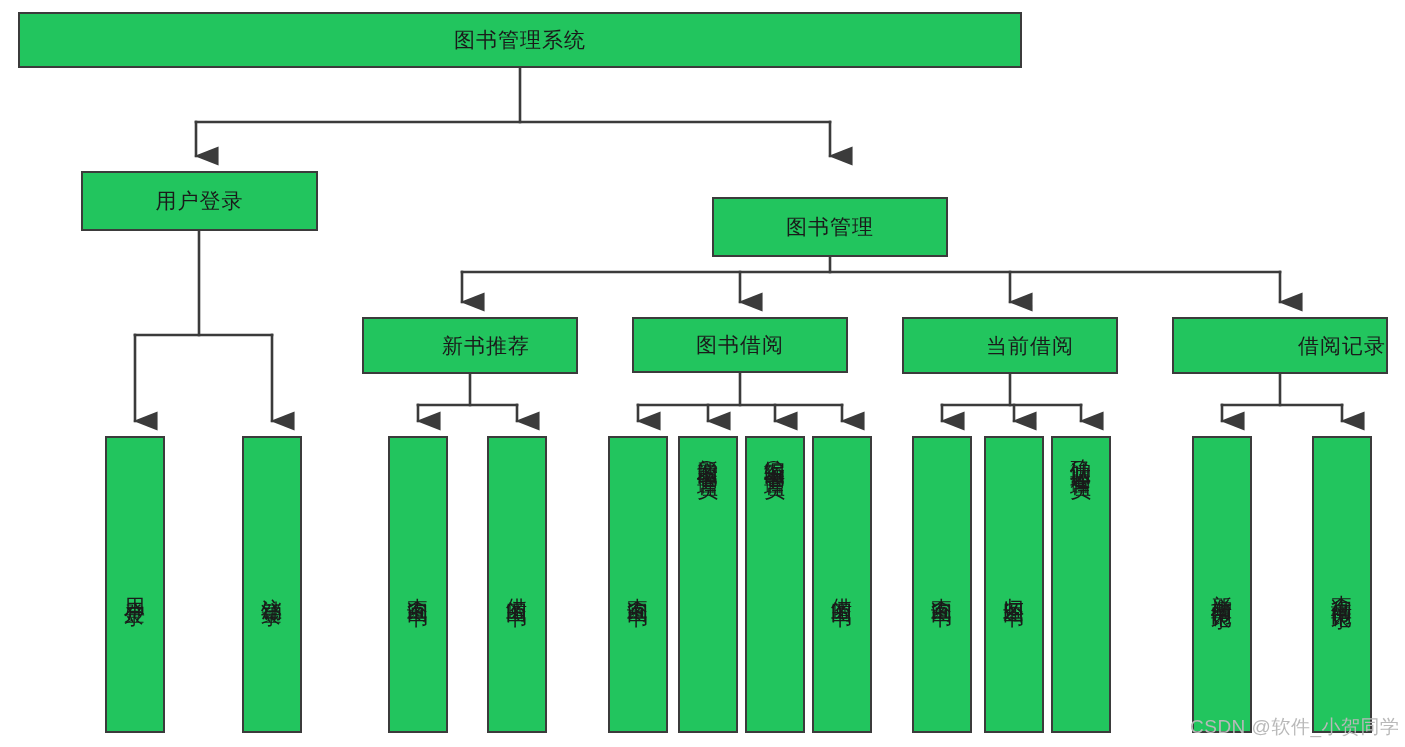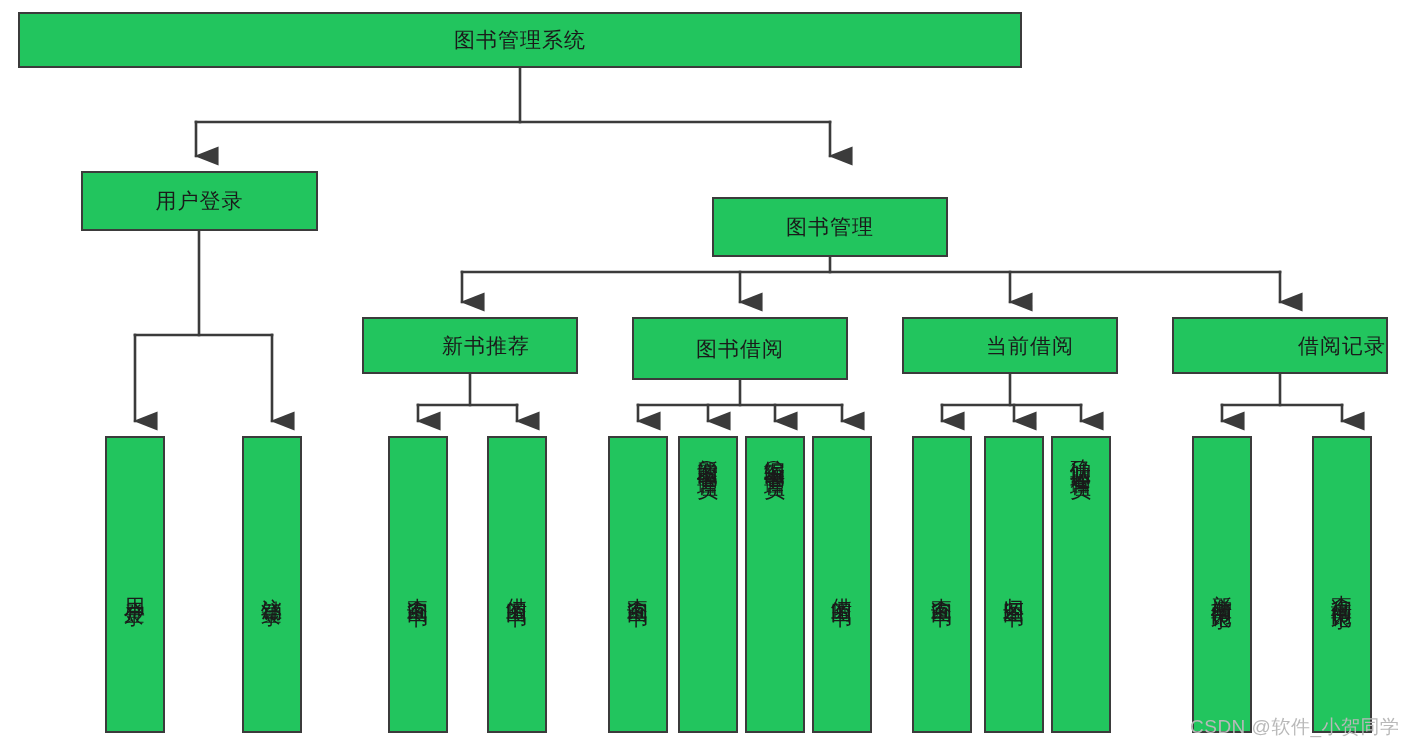--- a/index.html
+++ b/index.html
@@ -149,21 +149,21 @@
   <div class="node horiz" id="node-l2-0" style="left: 81px; top: 171px; width: 237px; height: 60px;">
     <span>用户登录</span>
   </div>
   <div class="node horiz" id="node-l2-1" style="left: 712px; top: 171px; width: 236px; height: 60px; margin-top: 26px;">
     <span>图书管理</span>
   </div>
 
   <div class="node horiz" id="node-l3-0" style="left: 362px; top: 317px; width: 216px; height: 57px; padding-left: 32px;">
     <span>新书推荐</span>
   </div>
-  <div class="node horiz" id="node-l3-1" style="left: 632px; top: 317px; width: 216px; height: 63px;">
+  <div class="node horiz" id="node-l3-1" style="left: 632px; top: 317px; width: 216px; height: 56px;">
     <span>图书借阅</span>
   </div>
   <div class="node horiz" id="node-l3-2" style="left: 902px; top: 317px; width: 216px; height: 57px; padding-left: 40px;">
     <span>当前借阅</span>
   </div>
   <div class="node horiz" id="node-l3-3" style="left: 1172px; top: 317px; width: 216px; height: 57px; justify-content: flex-end;">
     <span>借阅记录</span>
   </div>
 
   <div class="node leaf centered" id="node-leaf-0" style="left: 105px; top: 436px; width: 60px; height: 297px;">

